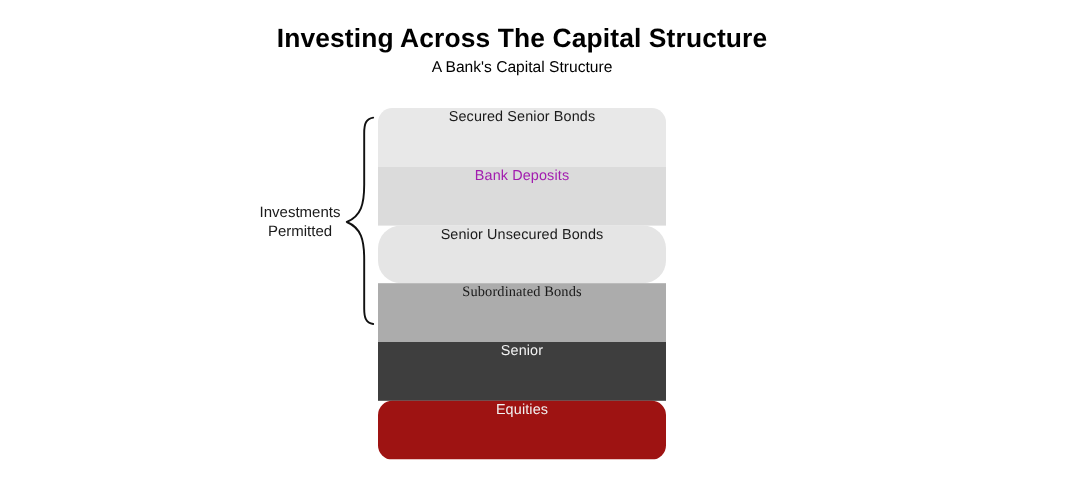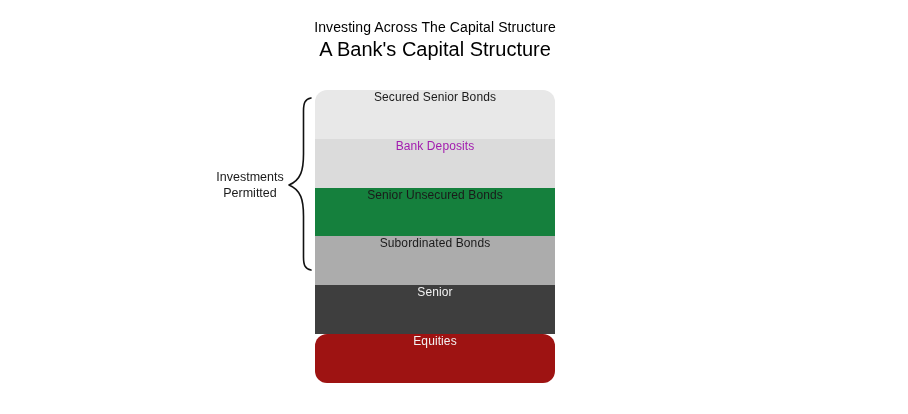--- a/index.html
+++ b/index.html
@@ -16,27 +16,27 @@
     overflow: hidden;
   }
   .header {
     position: absolute;
     left: 35px;
     top: 19px;
     width: 800px;
     text-align: center;
   }
   .title {
-    font-size: 14px;
-    font-weight: normal;
+    font-size: 22px;
+    font-weight: bold;
     color: #000000;
     letter-spacing: 0.1px;
   }
   .subtitle {
-    font-size: 20px;
+    font-size: 13px;
     font-weight: normal;
     color: #000000;
     margin-top: 3px;
   }
   .stack {
     position: absolute;
     left: 315px;
     top: 90px;
     width: 240px;
     height: 293px;
@@ -104,24 +104,24 @@
     <div>Permitted</div>
   </div>
 
   <div class="stack">
     <div class="layer" style="background: rgb(232, 232, 232); color: rgb(26, 26, 26);">
       <span class="layer-label">Secured Senior Bonds</span>
     </div>
     <div class="layer" style="background: rgb(219, 219, 219); color: #a21caf;">
       <span class="layer-label">Bank Deposits</span>
     </div>
-    <div class="layer" style="background: #15803d; color: rgb(26, 26, 26);">
+    <div class="layer" style="background: #e5e5e5; color: rgb(26, 26, 26); border-radius: 19px;">
       <span class="layer-label">Senior Unsecured Bonds</span>
     </div>
-    <div class="layer" style="background: rgb(172, 172, 172); color: rgb(26, 26, 26);">
+    <div class="layer" style="background: rgb(172, 172, 172); color: rgb(26, 26, 26); font-family: Liberation Serif, serif;">
       <span class="layer-label">Subordinated Bonds</span>
     </div>
     <div class="layer" style="background: rgb(62, 62, 62); color: rgb(242, 242, 242);">
       <span class="layer-label">Senior</span>
     </div>
     <div class="layer" style="background: rgb(158, 19, 18); color: rgb(242, 242, 242); border-radius: 12px;">
       <span class="layer-label">Equities</span>
     </div>
   </div>
 

